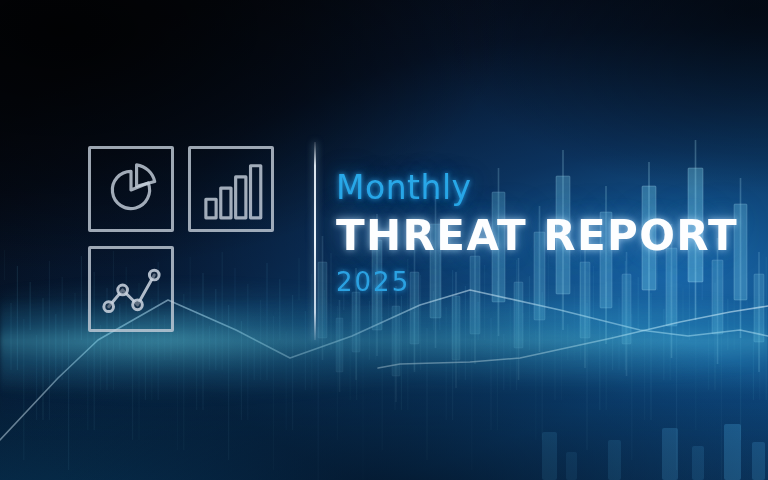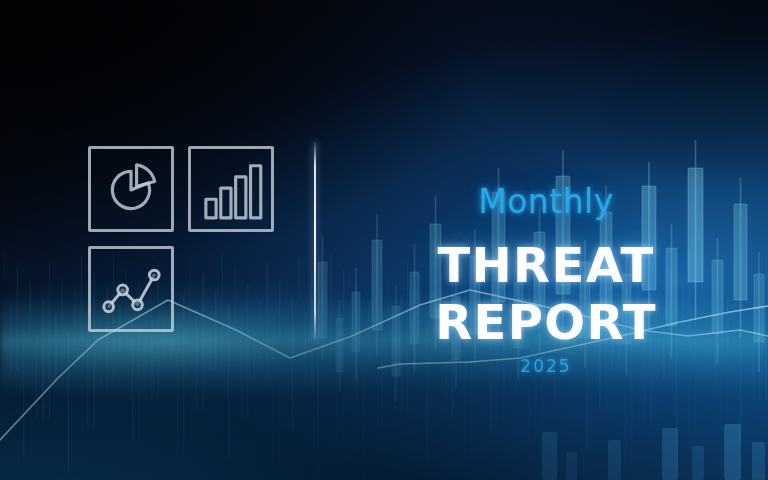--- a/index.html
+++ b/index.html
@@ -128,52 +128,51 @@
       rgba(240,248,255,0.98) 50%,
       rgba(225,238,250,0.85) 86%,
       rgba(200,225,245,0.18) 100%);
     box-shadow: 0 0 7px rgba(180,220,250,0.55);
   }
 
   
   #title-block {
     position: absolute;
     left: 336px;
-    top: 184px;
+    top: 170px;
     width: 420px;
-    text-align: center;
   }
   #title-monthly {
     font-family: "DejaVu Sans", sans-serif;
     font-size: 33px;
     font-weight: normal;
     line-height: 1.12;
     color: #29a8e8;
     letter-spacing: 0.5px;
     text-shadow:
       0 0 5px rgba(48,170,235,0.85),
       0 0 14px rgba(30,130,205,0.60),
       0 0 28px rgba(16,96,170,0.35);
   }
   #title-main {
     font-family: "DejaVu Sans", sans-serif;
-    font-size: 48px;
+    font-size: 42px;
     font-weight: bold;
     line-height: 1.18;
     color: #fdfeff;
     letter-spacing: 1.4px;
-    margin-top: 16px;
+    margin-top: 4px;
     text-shadow:
       0 0 7px rgba(190,225,252,0.70),
       0 0 20px rgba(110,185,240,0.45),
       0 0 40px rgba(50,140,215,0.25);
   }
   #title-year {
     font-family: "DejaVu Sans", sans-serif;
-    font-size: 17px;
+    font-size: 26px;
     font-weight: normal;
     line-height: 1.1;
     color: #2ba2e2;
     letter-spacing: 2px;
     margin-top: 7px;
     text-shadow:
       0 0 5px rgba(45,165,230,0.80),
       0 0 14px rgba(28,125,200,0.55);
   }
 </style>

